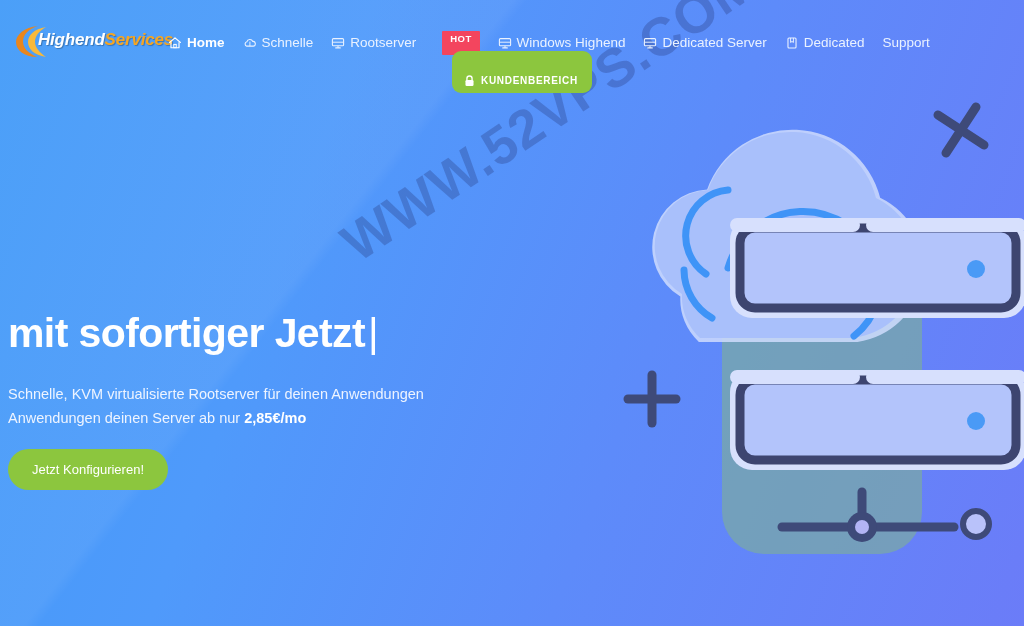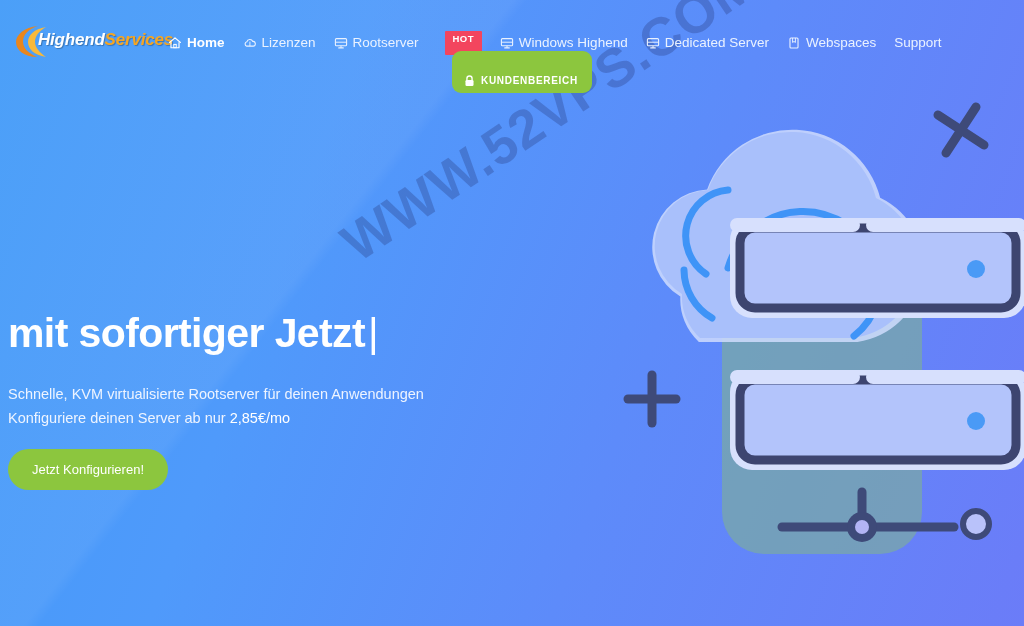--- a/index.html
+++ b/index.html
@@ -131,21 +131,21 @@
     font-weight: 300;
     color: #ffffff;
     margin-left: 3px;
   }
   #sub1, #sub2 {
     font-size: 14.5px;
     color: #eef4ff;
     line-height: 1.65;
   }
   #sub1 { margin-top: 26px; }
-  #price { font-weight: normal; color: #ffffff; margin-top: 36px; }
+  #price { font-weight: bold; color: #ffffff; margin-top: 36px; }
 
   #cta {
     display: inline-block;
     margin-top: 18px;
     background: #8cc63e;
     color: #ffffff;
     font-size: 13px;
     padding: 13px 24px;
     border: none;
     border-radius: 24px;
@@ -266,21 +266,21 @@
           <rect x="6.6" y="9.6" width="2.8" height="3.8" fill="none" stroke="#ffffff" stroke-width="1.1"></rect>
         </svg>
         <span>Home</span>
       </div>
 
       <div class="nav-item">
         <svg class="nav-ico" viewBox="0 0 16 16" xmlns="http://www.w3.org/2000/svg">
           <path d="M4.2 11.6 A2.6 2.6 0 0 1 4.4 6.6 A3.6 3.6 0 0 1 11.2 6.2 A2.7 2.7 0 0 1 11.6 11.6 Z" fill="none" stroke="#eaf2ff" stroke-width="1.25" stroke-linejoin="round"></path>
           <path d="M7.9 6.4 V11.6" fill="none" stroke="#eaf2ff" stroke-width="1.1"></path>
         </svg>
-        <span>Lizenzen</span>
+        <span>Schnelle</span>
       </div>
 
       <div class="nav-item">
         <svg class="nav-ico" viewBox="0 0 16 16" xmlns="http://www.w3.org/2000/svg">
           <rect x="1.6" y="3" width="12.8" height="8.2" rx="1.2" fill="none" stroke="#eaf2ff" stroke-width="1.25"></rect>
           <line x1="1.6" y1="7.1" x2="14.4" y2="7.1" stroke="#eaf2ff" stroke-width="1.1"></line>
           <line x1="5.4" y1="13.6" x2="10.6" y2="13.6" stroke="#eaf2ff" stroke-width="1.25" stroke-linecap="round"></line>
           <line x1="8" y1="11.2" x2="8" y2="13.6" stroke="#eaf2ff" stroke-width="1.1"></line>
         </svg>
         <span>Rootserver</span>
@@ -305,21 +305,21 @@
           <line x1="8" y1="11.2" x2="8" y2="13.6" stroke="#eaf2ff" stroke-width="1.1"></line>
         </svg>
         <span>Dedicated Server</span>
       </div>
 
       <div class="nav-item">
         <svg class="nav-ico" viewBox="0 0 16 16" xmlns="http://www.w3.org/2000/svg">
           <rect x="3.4" y="2.2" width="9.2" height="11.6" rx="1.1" fill="none" stroke="#eaf2ff" stroke-width="1.25"></rect>
           <path d="M6.4 2.2 V7.4 L8 6.2 L9.6 7.4 V2.2" fill="none" stroke="#eaf2ff" stroke-width="1.1" stroke-linejoin="round"></path>
         </svg>
-        <span>Webspaces</span>
+        <span>Dedicated</span>
       </div>
 
       <div class="nav-item">
         <span>Support</span>
       </div>
 
     </nav>
 
     <div id="kundenbereich">
       <svg class="nav-ico" viewBox="0 0 12 13" xmlns="http://www.w3.org/2000/svg">
@@ -333,18 +333,18 @@
 
   <div id="watermark">WWW.52VPS.COM</div>
 
   <div id="hero-copy">
     <h1 id="headline">
       <br>
       <span>mit sofortiger Jetzt</span><span class="caret">|</span>
     </h1>
     <p id="sub1">Schnelle, KVM virtualisierte Rootserver für deinen Anwendungen</p>
     <p id="sub2">
-      <span>Konfiguriere deinen Server ab nur </span><span id="price">2,85€/mo</span>
+      <span>Anwendungen deinen Server ab nur </span><span id="price">2,85€/mo</span>
     </p>
     <button id="cta">Jetzt Konfigurieren!</button>
   </div>
 
 </div>
 
 </body></html>

